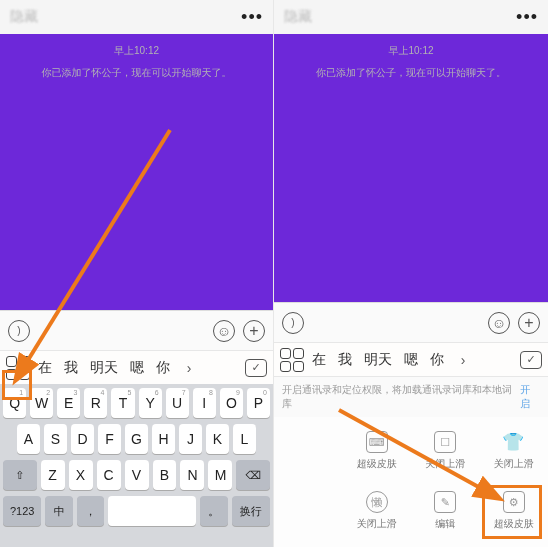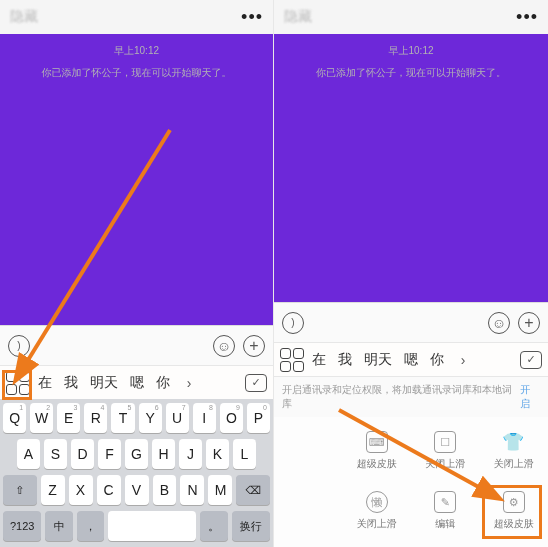--- a/index.html
+++ b/index.html
@@ -99,21 +99,21 @@
     color: #555;
   }
   .check-icon { border: 1.4px solid #555; border-radius: 4px; font-size: 11px; }
 
   
   .kb {
     background: #d6d8dc;
     padding: 4px 3px 6px 3px;
   }
   .kb-row { display: flex; gap: 4px; margin-bottom: 6px; justify-content: center; }
-  .kb-row:last-child { margin-bottom: 0; justify-content: center; }
+  .kb-row:last-child { margin-bottom: 15px; justify-content: center; }
   .key {
     flex: 1;
     background: #ffffff;
     border-radius: 4px;
     box-shadow: 0 1px 0 #aaa;
     height: 30px;
     display: flex; align-items: center; justify-content: center;
     font-size: 14px; color: #222;
     position: relative;
   }

